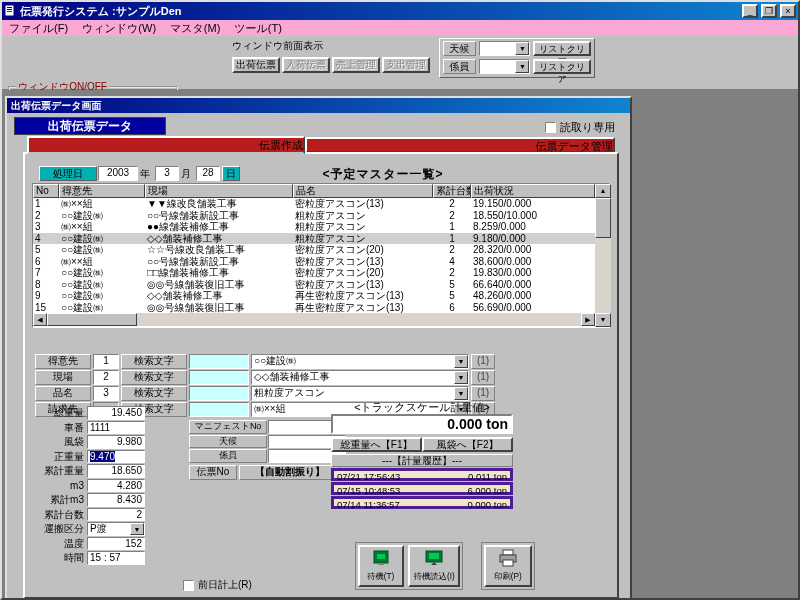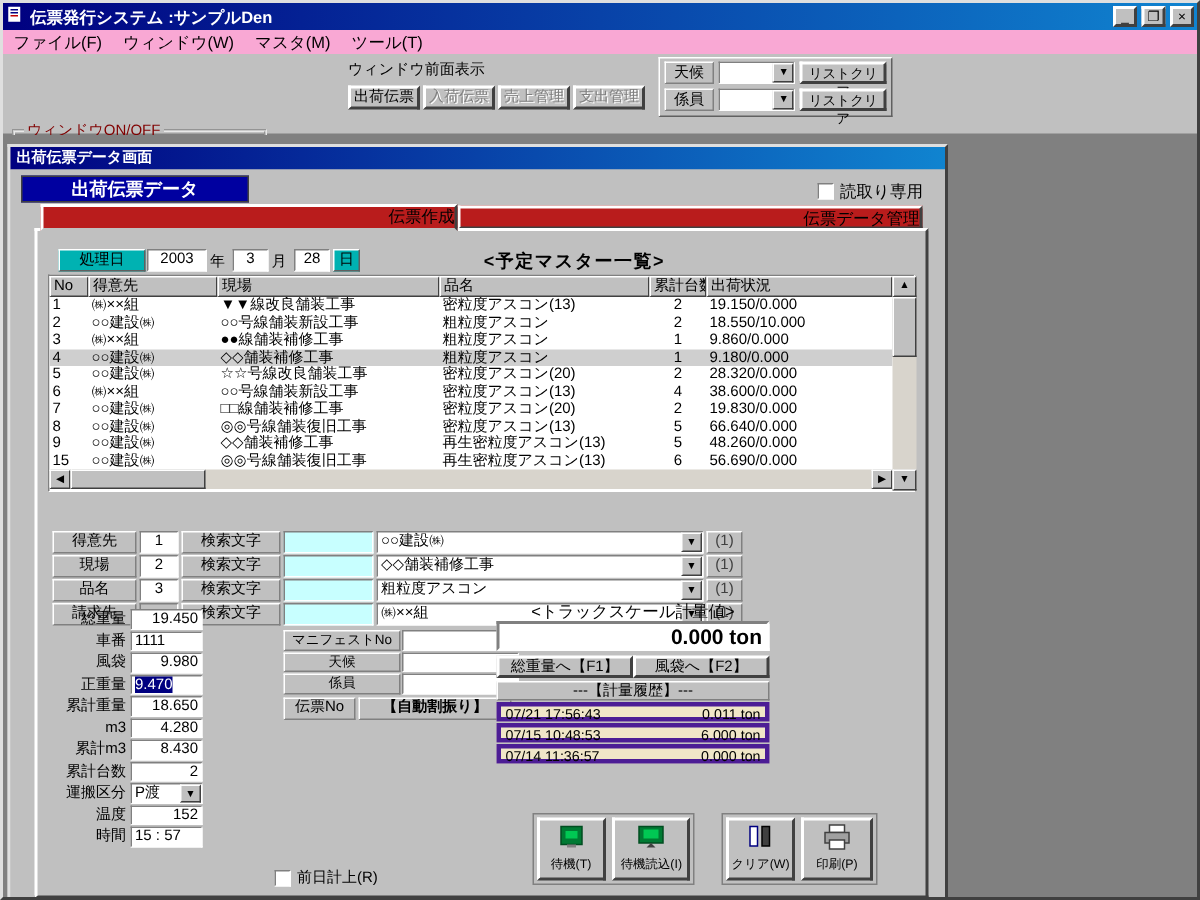--- a/index.html
+++ b/index.html
@@ -105,21 +105,21 @@
   .lk-search-lbl { width:66px; }
   .lk-search { width:60px; background:var(--cyan,#c8ffff); }
   .lk-combo { width:218px; display:flex; padding:0; }
   .lk-combo .cv { flex:1; font-size:10px; line-height:12px; padding:0 2px; white-space:nowrap; overflow:hidden; }
   .lk-count { width:24px; color:#404040; }
 
   
   .leftfields { left:2px; top:252px; display:flex; flex-direction:column; gap:1px; }
   .lf-row { display:flex; height:13.5px; align-items:stretch; }
   .lf-label { width:60px; text-align:right; padding-right:3px; font-size:10px; line-height:13px; }
-  .lf-value { width:48px; height:13.5px; background:#fff; border:1px solid; border-color:#808080 #ffffff #ffffff #808080;
+  .lf-value { width:58px; height:13.5px; background:#fff; border:1px solid; border-color:#808080 #ffffff #ffffff #808080;
               font-size:10px; line-height:11px; padding:0 2px; text-align:right; white-space:nowrap; }
   .lf-value.left { text-align:left; } .lf-value.center { text-align:left; }
   .lf-value .selblue { background:var(--select,#000080); color:#fff; }
   .lf-value.withdd { display:flex; padding:0; }
   .lf-value.withdd .cv { flex:1; text-align:left; padding:0 2px; line-height:11px; }
 
   
   .midfields { left:164px; top:266px; display:flex; flex-direction:column; gap:1px; }
   .mf-row { display:flex; gap:1px; height:13.5px; }
   .mf-label { width:78px; font-size:9px; line-height:11px; height:13.5px; }
@@ -311,21 +311,21 @@
                     <span class="td c-prod">粗粒度アスコン</span>
                     <span class="td c-tot">2</span>
                     <span class="td c-stat">18.550/10.000</span>
                 </div>
                 <div class="tr">
                   <span class="td c-no">3</span>
                     <span class="td c-cust">㈱××組</span>
                     <span class="td c-site">●●線舗装補修工事</span>
                     <span class="td c-prod">粗粒度アスコン</span>
                     <span class="td c-tot">1</span>
-                    <span class="td c-stat">9.860/0.000</span>
+                    <span class="td c-stat">8.259/0.000</span>
                 </div>
                 <div class="tr selected">
                   <span class="td c-no">4</span>
                     <span class="td c-cust">○○建設㈱</span>
                     <span class="td c-site">◇◇舗装補修工事</span>
                     <span class="td c-prod">粗粒度アスコン</span>
                     <span class="td c-tot">1</span>
                     <span class="td c-stat">9.180/0.000</span>
                 </div>
                 <div class="tr">
@@ -553,29 +553,20 @@
                 <svg width="22" height="18">
                     <rect x="3" y="2" width="16" height="11" fill="#007a33" stroke="#004d20"></rect>
                     <rect x="6" y="4" width="10" height="6" fill="#00c853"></rect>
                     <polygon points="11,13 8,16 14,16" fill="#404040"></polygon>
                   </svg>
               </span>
               <span class="bb-label">待機読込(I)</span>
             </button>
           </div>
           <div class="abs btn-group grp2">
-            <button class="big-btn btn" style="width:46px;">
-              <span>
-                <svg width="22" height="18">
-                    <rect x="4" y="2" width="5" height="13" fill="#ffffff" stroke="#000080"></rect>
-                    <rect x="12" y="2" width="5" height="13" fill="#404040" stroke="#000000"></rect>
-                  </svg>
-              </span>
-              <span class="bb-label">クリア(W)</span>
-            </button>
             <button class="big-btn btn" style="width:48px;">
               <span>
                 <svg width="22" height="18">
                     <rect x="6" y="1" width="10" height="5" fill="#ffffff" stroke="#404040"></rect>
                     <rect x="3" y="6" width="16" height="7" fill="#a0a0a0" stroke="#404040"></rect>
                     <rect x="6" y="11" width="10" height="6" fill="#ffffff" stroke="#404040"></rect>
                   </svg>
               </span>
               <span class="bb-label">印刷(P)</span>
             </button>

